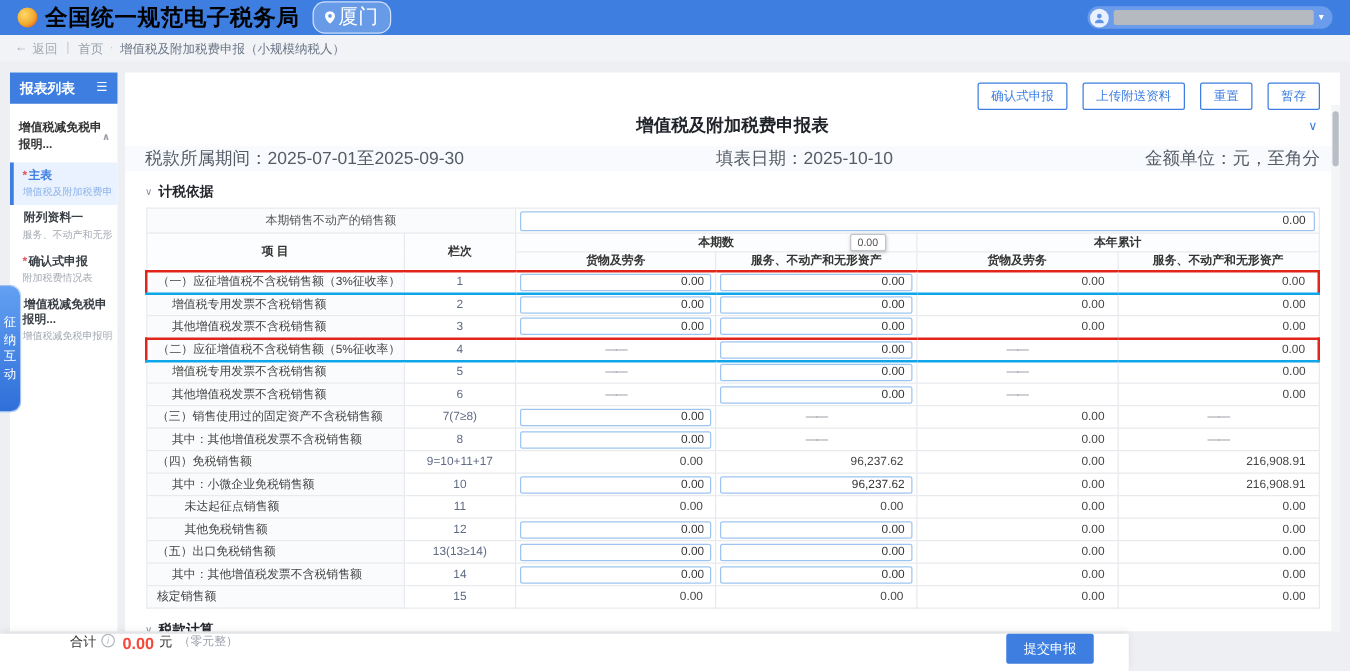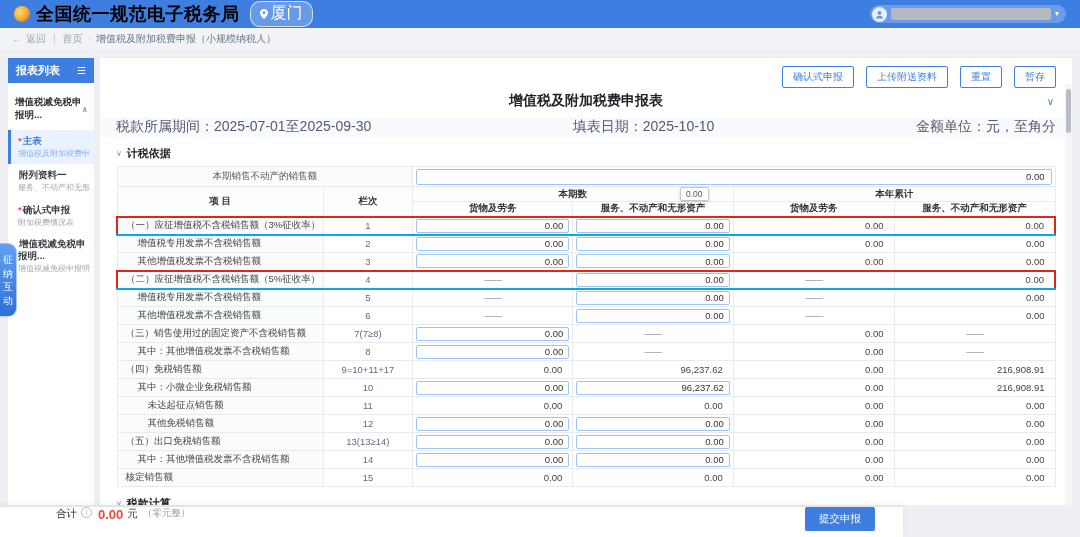--- a/index.html
+++ b/index.html
@@ -46,24 +46,24 @@
   .sgroup .gcaret { color:#9aa1ac; font-size:8px; cursor:pointer; }
   .sitem { padding:5px 4px 6px 7px; cursor:pointer; border-left:3px solid transparent; }
   .sitem .lab { font-size:9.5px; font-weight:bold; color:#3a3f46; line-height:1.25; }
   .sitem .sub { font-size:8px; color:#a3a9b3; margin-top:2px; line-height:1.2;
     white-space:nowrap; overflow:hidden; }
   .sitem .mark { color:#e34d59; margin-right:1px; }
   .sitem.active { background:#e9f2fe; border-left-color:#3d7ee0; }
   .sitem.active .lab { color:#3d7ee0; }
   .sitem.active .sub { color:#8fb4ea; }
   
-  .floattab { position:absolute; left:0; top:243px; width:17px; z-index:8;
+  .floattab { position:absolute; left:0; top:228px; width:17px; z-index:8;
     background:linear-gradient(180deg,#63a0f2,#2f6fd9); color:#fff;
     border:1px solid rgba(255,255,255,.55); border-left:none;
-    border-radius:0 9px 9px 0; padding:9px 0; text-align:center;
+    border-radius:0 9px 9px 0; padding:23px 0; text-align:center;
     font-size:10px; line-height:1.35; cursor:pointer; }
   
   .main { position:absolute; left:100px; top:58px; width:972px; height:447px;
     background:#fff; overflow:hidden; }
   .toolbar { position:absolute; top:8px; right:16px; display:flex; gap:12px; z-index:3; }
   .tbtn { background:#fff; border:1px solid #3d7ee0; color:#3d7ee0; font-size:10px;
     padding:3px 10px; border-radius:2px; cursor:pointer;
     font-family:"Liberation Sans","DejaVu Sans",sans-serif; }
   .ftitle { margin-top:34px; text-align:center; font-size:14px; font-weight:bold; color:#1f2329; }
   .titlecaret { position:absolute; top:38px; right:18px; color:#3d7ee0; font-size:10px; cursor:pointer; }

